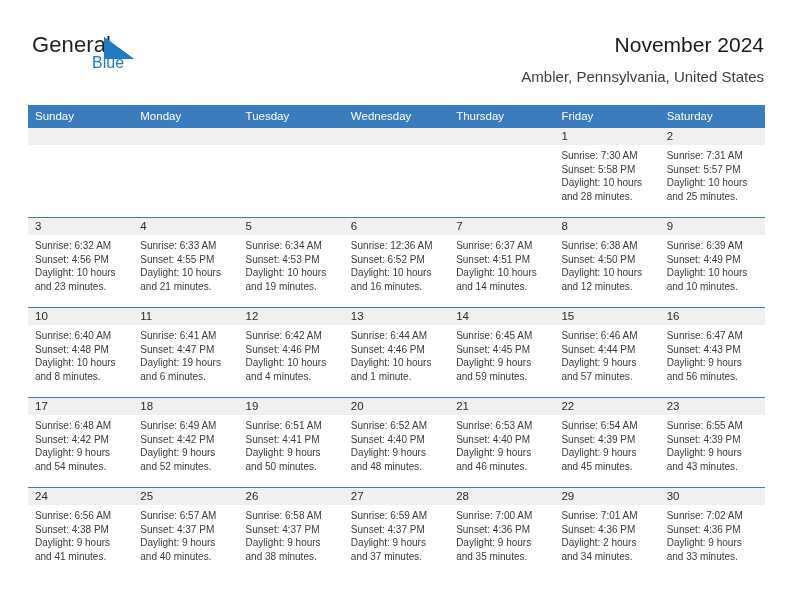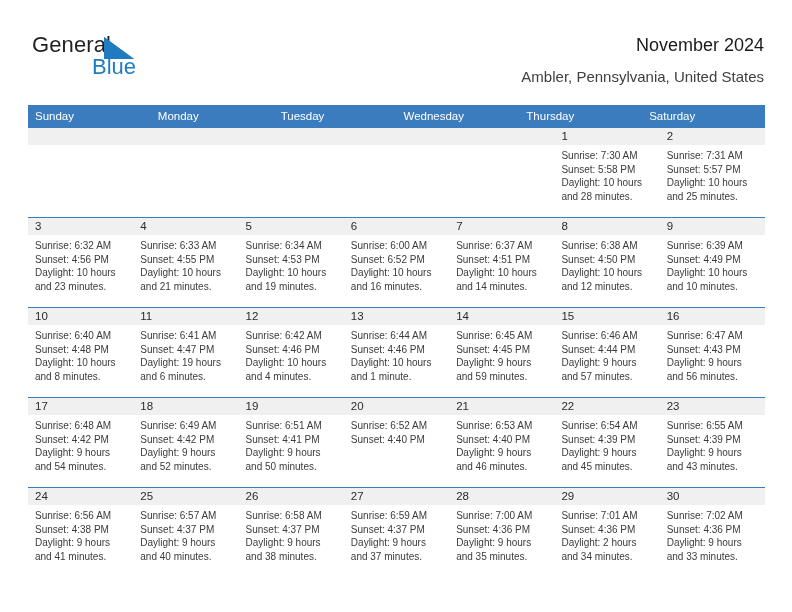--- a/index.html
+++ b/index.html
@@ -51,33 +51,33 @@
     position: absolute;
     left: 72px;
     top: 5px;
     width: 30px;
     height: 22px;
   }
   .logo-blue {
     position: absolute;
     left: 60px;
     top: 22px;
-    font-size: 22px;
+    font-size: 16px;
     color: #1f7cc1;
     font-family: "Liberation Sans", sans-serif;
   }
 
   .title-block {
     position: absolute;
     right: 0;
     top: 0;
     text-align: right;
   }
   .cal-title {
-    font-size: 18px;
+    font-size: 21px;
     color: #1a1a1a;
     font-weight: normal;
     line-height: 34px;
     white-space: nowrap;
   }
   .cal-subtitle {
     font-size: 15px;
     color: #404040;
     line-height: 22px;
     margin-top: 4px;
@@ -177,20 +177,21 @@
   </div>
 
   <div class="calendar">
 
     <div class="weekday-row">
       <div class="weekday-cell">Sunday</div>
       <div class="weekday-cell">Monday</div>
       <div class="weekday-cell">Tuesday</div>
       <div class="weekday-cell">Wednesday</div>
       <div class="weekday-cell">Thursday</div>
+      <div class="weekday-cell">Friday</div>
       <div class="weekday-cell">Saturday</div>
     </div>
 
     <div class="week-row first">
       <div class="day-cell empty">
         <div class="day-number"></div>
         <div class="day-body">
           <div></div>
           <div></div>
           <div class="daylight"></div>
@@ -267,21 +268,21 @@
         <div class="day-number">5</div>
         <div class="day-body">
           <div>Sunrise: 6:34 AM</div>
           <div>Sunset: 4:53 PM</div>
           <div class="daylight">Daylight: 10 hours and 19 minutes.</div>
         </div>
       </div>
       <div class="day-cell">
         <div class="day-number">6</div>
         <div class="day-body">
-          <div>Sunrise: 6:00 AM</div>
+          <div>Sunrise: 12:36 AM</div>
           <div>Sunset: 6:52 PM</div>
           <div class="daylight">Daylight: 10 hours and 16 minutes.</div>
         </div>
       </div>
       <div class="day-cell">
         <div class="day-number">7</div>
         <div class="day-body">
           <div>Sunrise: 6:37 AM</div>
           <div>Sunset: 4:51 PM</div>
           <div class="daylight">Daylight: 10 hours and 14 minutes.</div>
@@ -387,20 +388,21 @@
           <div>Sunrise: 6:51 AM</div>
           <div>Sunset: 4:41 PM</div>
           <div class="daylight">Daylight: 9 hours and 50 minutes.</div>
         </div>
       </div>
       <div class="day-cell">
         <div class="day-number">20</div>
         <div class="day-body">
           <div>Sunrise: 6:52 AM</div>
           <div>Sunset: 4:40 PM</div>
+          <div class="daylight">Daylight: 9 hours and 48 minutes.</div>
         </div>
       </div>
       <div class="day-cell">
         <div class="day-number">21</div>
         <div class="day-body">
           <div>Sunrise: 6:53 AM</div>
           <div>Sunset: 4:40 PM</div>
           <div class="daylight">Daylight: 9 hours and 46 minutes.</div>
         </div>
       </div>

